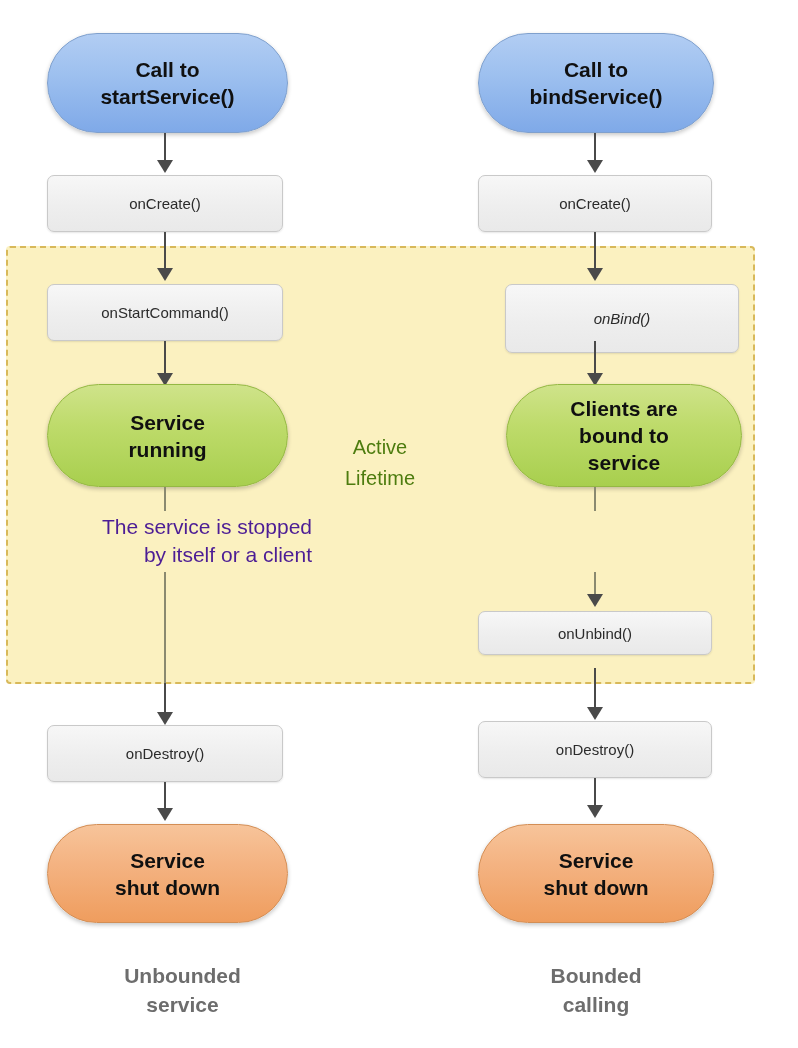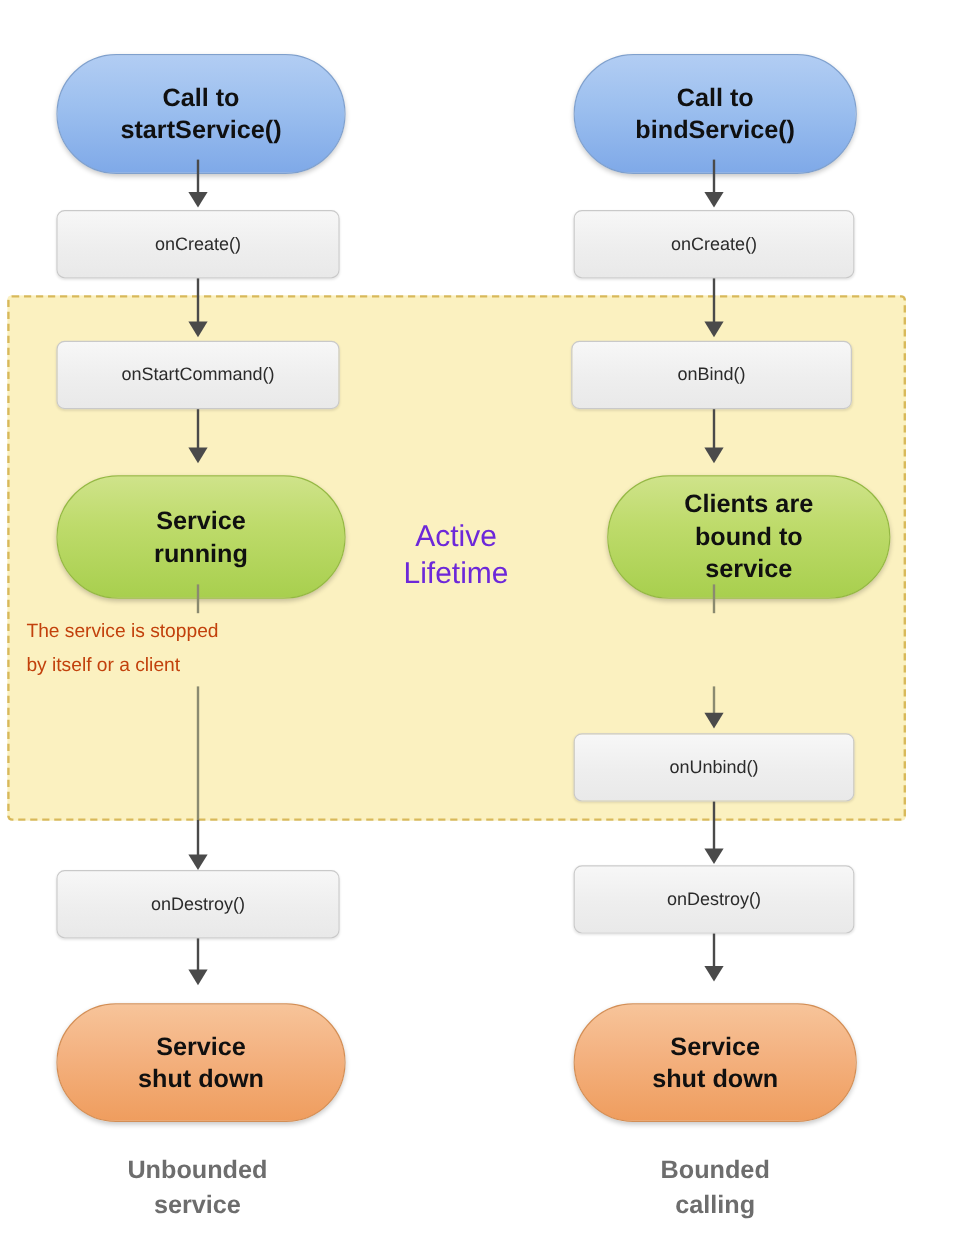--- a/index.html
+++ b/index.html
@@ -29,23 +29,23 @@
     border: 2px dashed #d8b95a;
     border-radius: 4px;
     box-sizing: border-box;
   }
   .lifetime-label {
     position: absolute;
     left: 305px;
     top: 432px;
     width: 150px;
     text-align: center;
-    font-size: 25px;
+    font-size: 20px;
     line-height: 31px;
-    color: #6d28d9;
+    color: #4d7c0f;
     font-weight: 400;
     white-space: pre-line;
   }
 
   
   .node {
     position: absolute;
     box-sizing: border-box;
     display: flex;
     align-items: center;
@@ -66,42 +66,41 @@
 
   
   .capsule {
     border-radius: 999px;
     font-weight: bold;
     font-size: 21px;
     line-height: 27px;
     color: #101010;
     white-space: pre-line;
     box-shadow: 0 2px 4px rgba(0,0,0,0.22);
-    margin-top: 12px;
   }
   .capsule-blue {
     background: linear-gradient(to bottom, #b2cdf3 0%, #9dc0ef 42%, #7fa9e8 100%);
     border: 1px solid #7fa0cd;
   }
   .capsule-green {
     background: linear-gradient(to bottom, #cfe38a 0%, #bedb6b 40%, #a8cf4e 100%);
     border: 1px solid #94b843;
   }
   .capsule-orange {
     background: linear-gradient(to bottom, #f7c49a 0%, #f4b382 40%, #ef9d5e 100%);
     border: 1px solid #d38e55;
   }
 
   
   .annot {
     position: absolute;
-    text-align: left;
-    font-size: 16px;
+    text-align: right;
+    font-size: 21px;
     line-height: 28px;
-    color: #c2410c;
+    color: #4c1d95;
     white-space: pre-line;
   }
 
   
   .legend-label {
     position: absolute;
     text-align: center;
     font-size: 21px;
     line-height: 29px;
     font-weight: bold;
@@ -178,50 +177,50 @@
   <div class="arrowhead" style="left:157px; top:712px;"></div>
 
   <div class="node box-method" style="left:47px; top:725px; width:236px; height:57px;">onDestroy()</div>
 
   <div class="conn" style="left:164px; top:782px; height:29px;"></div>
   <div class="arrowhead" style="left:157px; top:808px;"></div>
 
   <div class="node capsule capsule-orange" style="left:47px; top:824px; width:241px; height:99px;">Service
 shut down</div>
 
-  <div class="legend-label" style="left:42px; top:961px; width:245px;">Unbounded
+  <div class="legend-label" style="left:60px; top:961px; width:245px;">Unbounded
 service</div>
 
   <div class="node capsule capsule-blue" style="left:478px; top:33px; width:236px; height:100px;">Call to
 bindService()</div>
 
   <div class="conn" style="left:594px; top:133px; height:30px;"></div>
   <div class="arrowhead" style="left:587px; top:160px;"></div>
 
   <div class="node box-method" style="left:478px; top:175px; width:234px; height:57px;">onCreate()</div>
 
   <div class="conn" style="left:594px; top:232px; height:40px;"></div>
   <div class="arrowhead" style="left:587px; top:268px;"></div>
 
-  <div class="node box-method" style="left:476px; top:284px; width:234px; height:57px;">onBind()</div>
+  <div class="node box-method" style="left:505px; top:284px; width:234px; height:69px;font-style:italic;">onBind()</div>
 
   <div class="conn" style="left:594px; top:341px; height:37px;"></div>
   <div class="arrowhead" style="left:587px; top:373px;"></div>
 
   <div class="node capsule capsule-green" style="left:506px; top:384px; width:236px; height:103px;">Clients are
 bound to
 service</div>
 
   <div class="conn-thin" style="left:594px; top:487px; height:24px;"></div>
 
 
   <div class="conn-thin" style="left:594px; top:572px; height:24px;"></div>
   <div class="arrowhead" style="left:587px; top:594px;"></div>
 
-  <div class="node box-method" style="left:478px; top:611px; width:234px; height:57px;">onUnbind()</div>
+  <div class="node box-method" style="left:478px; top:611px; width:234px; height:44px;">onUnbind()</div>
 
   <div class="conn" style="left:594px; top:668px; height:43px;"></div>
   <div class="arrowhead" style="left:587px; top:707px;"></div>
 
   <div class="node box-method" style="left:478px; top:721px; width:234px; height:57px;">onDestroy()</div>
 
   <div class="conn" style="left:594px; top:778px; height:29px;"></div>
   <div class="arrowhead" style="left:587px; top:805px;"></div>
 
   <div class="node capsule capsule-orange" style="left:478px; top:824px; width:236px; height:99px;">Service

